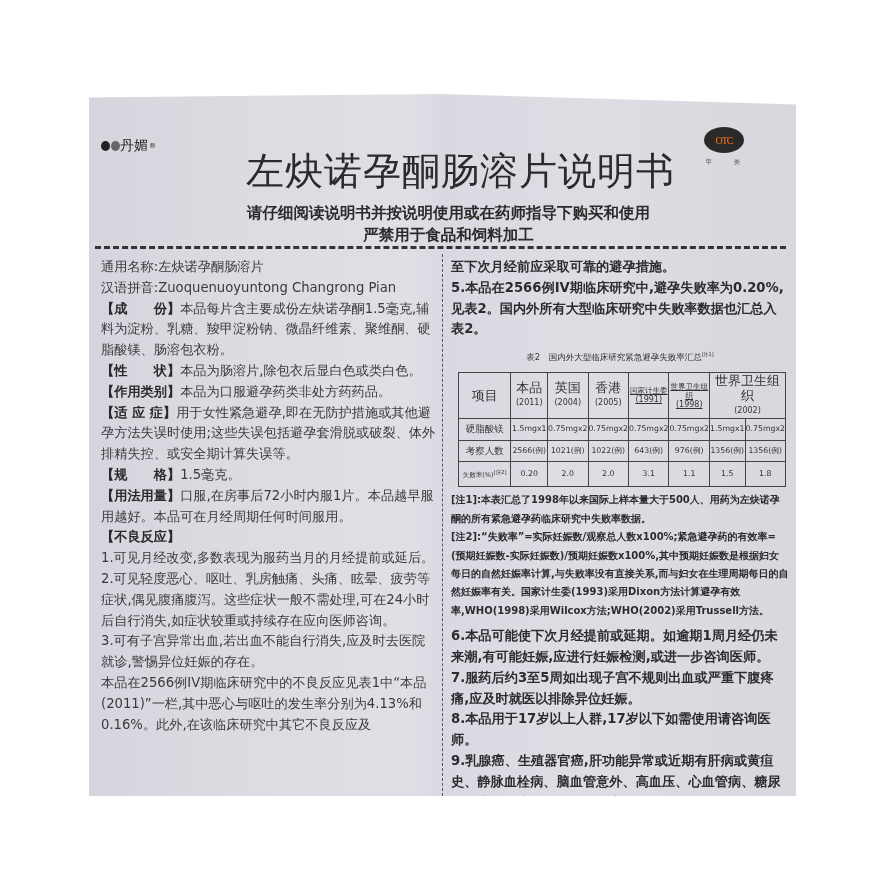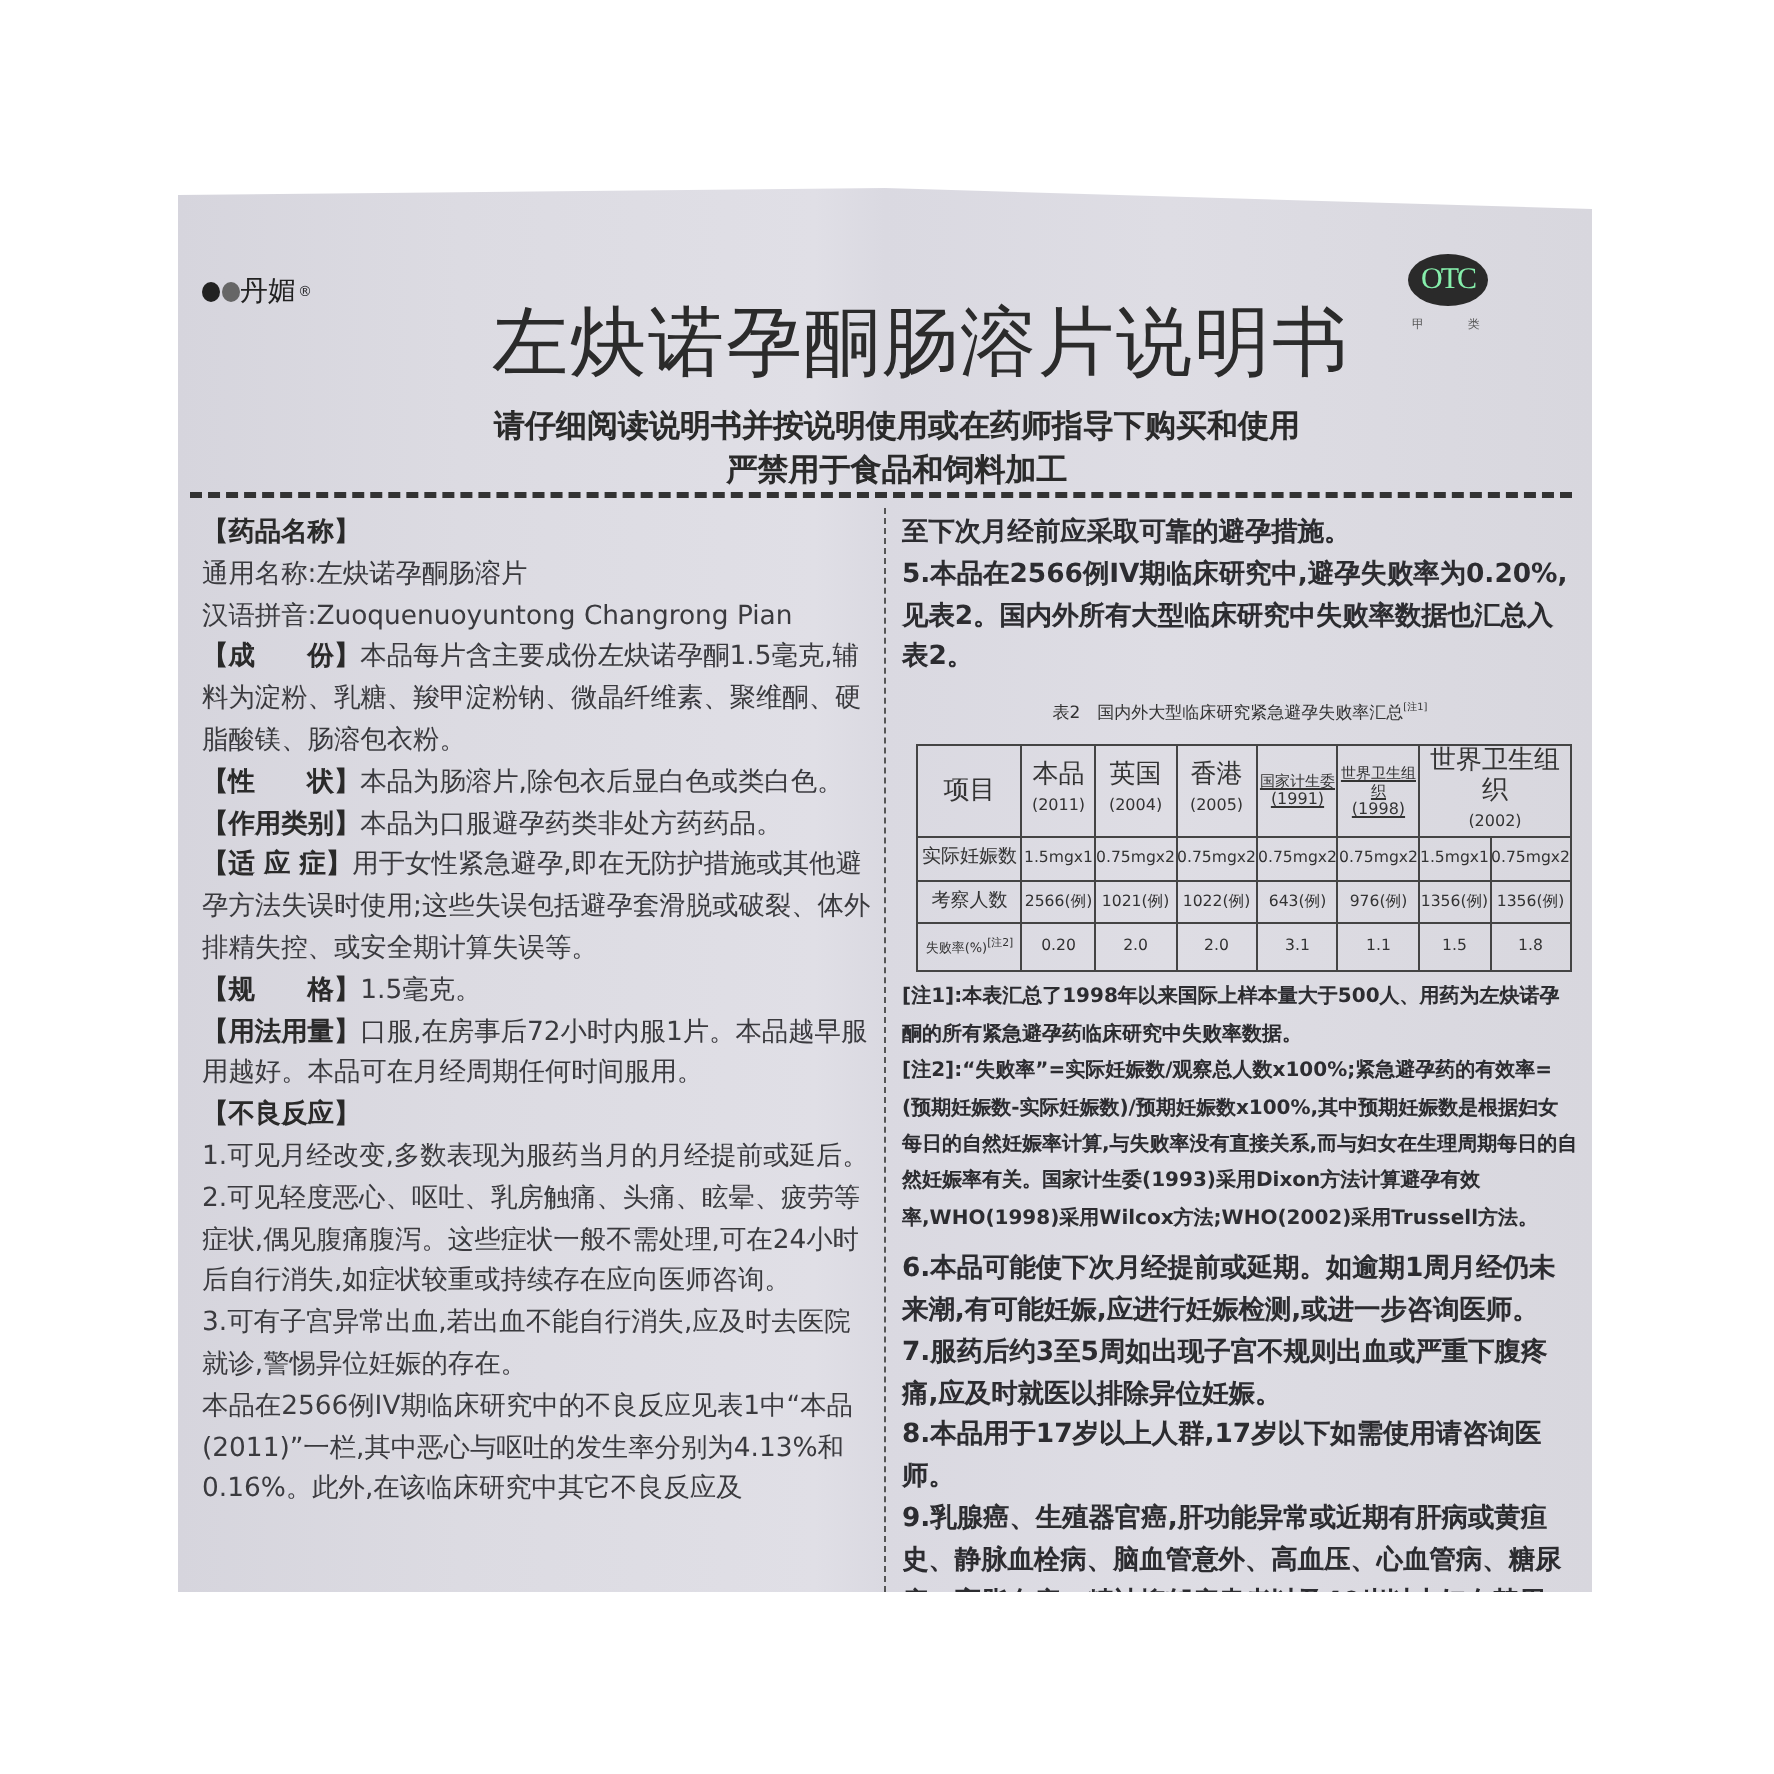--- a/index.html
+++ b/index.html
@@ -12,21 +12,21 @@
     background:linear-gradient(90deg,#d6d5dd 0%,#dcdbe2 20%,#e0dfe6 45%,#dad9e1 50%,#dedde4 70%,#d8d7de 100%);
     clip-path:polygon(0 0.5%, 50% 0, 100% 1.5%, 100% 100%, 0 100%);
   }
   .brand { position:absolute; left:12px; top:43px; display:flex; align-items:center; gap:0;text-align:right; }
   .brand .dots { display:flex; gap:1px; }
   .brand .dot { width:9px; height:10px; border-radius:50%; background:#222; }
   .brand .dot.g { background:#666; }
   .brand .name { font-size:14px; color:#222; }
   .brand .reg { font-size:7px; vertical-align:top; margin-left:1px; }
   .otc { position:absolute; left:615px; top:33px; width:40px; height:26px; border-radius:50%; background:#2a2a2a;
-         color:#86efac; font-family:"Liberation Serif", serif; font-size:15px; display:flex; align-items:center; justify-content:center; letter-spacing:-1px; }
+         color:#f97316; font-family:"Liberation Serif", serif; font-size:10px; display:flex; align-items:center; justify-content:center; letter-spacing:-1px; }
   .otc-sub { position:absolute; left:617px; top:64px; font-size:6px; color:#555; letter-spacing:10px; }
   .title { position:absolute; left:0; right:0; top:52px; text-align:center; font-size:38px; color:#2b2b2b; letter-spacing:1px; font-weight:normal;padding-left:36px; }
   .subtitle { position:absolute; left:12px; right:0; top:108px; text-align:center; font-size:15.5px; font-weight:bold; color:#2a2a2a; line-height:22px; }
   .dashline { position:absolute; left:6px; right:10px; top:152px; height:0; border-top:3px dashed #333; }
   .coldiv { position:absolute; left:353px; top:160px; bottom:0; border-left:1px dashed #555; }
   .col { position:absolute; font-size:13.2px; line-height:20.8px; color:#3a3a3e; }
   .colL { left:12px; top:163px; width:335px; }
   .colR { left:362px; top:163px; width:338px; color:#2c2c30; font-weight:bold; }
   .p { margin:0; }
   .b { font-weight:bold; color:#2a2a2a; }
@@ -58,21 +58,20 @@
 
   <div class="title">左炔诺孕酮肠溶片说明书</div>
   <div class="subtitle">
     <div>请仔细阅读说明书并按说明使用或在药师指导下购买和使用</div>
     <div>严禁用于食品和饲料加工</div>
   </div>
   <div class="dashline"></div>
   <div class="coldiv"></div>
 
   <div class="col colL">
-    <p class="p b">【药品名称】</p>
     <p class="p">通用名称:左炔诺孕酮肠溶片</p>
     <p class="p">汉语拼音:Zuoquenuoyuntong Changrong Pian</p>
     <p class="p"><span class="b">【成　　份】</span><span>本品每片含主要成份左炔诺孕酮1.5毫克,辅料为淀粉、乳糖、羧甲淀粉钠、微晶纤维素、聚维酮、硬脂酸镁、肠溶包衣粉。</span></p>
     <p class="p"><span class="b">【性　　状】</span><span>本品为肠溶片,除包衣后显白色或类白色。</span></p>
     <p class="p"><span class="b">【作用类别】</span><span>本品为口服避孕药类非处方药药品。</span></p>
     <p class="p"><span class="b">【适 应 症】</span><span>用于女性紧急避孕,即在无防护措施或其他避孕方法失误时使用;这些失误包括避孕套滑脱或破裂、体外排精失控、或安全期计算失误等。</span></p>
     <p class="p"><span class="b">【规　　格】</span><span>1.5毫克。</span></p>
     <p class="p"><span class="b">【用法用量】</span><span>口服,在房事后72小时内服1片。本品越早服用越好。本品可在月经周期任何时间服用。</span></p>
     <p class="p b">【不良反应】</p>
     <p class="p">1.可见月经改变,多数表现为服药当月的月经提前或延后。</p>
@@ -90,21 +89,21 @@
           <tr class="hrow">
         <td style="width:68px">项目</td>
         <td style="width:36px"><span>本品</span><span class="yr">(2011)</span></td>
         <td style="width:38px"><span>英国</span><span class="yr">(2004)</span></td>
         <td style="width:38px"><span>香港</span><span class="yr">(2005)</span></td>
         <td style="width:38px" class="small"><span class="small">国家计生委</span><span class="yr">(1991)</span></td>
         <td style="width:37px" class="small"><span class="small">世界卫生组织</span><span class="yr">(1998)</span></td>
         <td colspan="2"><span>世界卫生组织</span><span class="yr">(2002)</span></td>
       </tr>
       <tr class="drow">
-        <td class="lbl">实际妊娠数</td>
+        <td class="lbl">硬脂酸镁</td>
         <td>1.5mgx1</td>
         <td>0.75mgx2</td>
         <td>0.75mgx2</td>
         <td>0.75mgx2</td>
         <td>0.75mgx2</td>
         <td>1.5mgx1</td>
         <td>0.75mgx2</td>
       </tr>
       <tr class="drow">
         <td class="lbl">考察人数</td>

